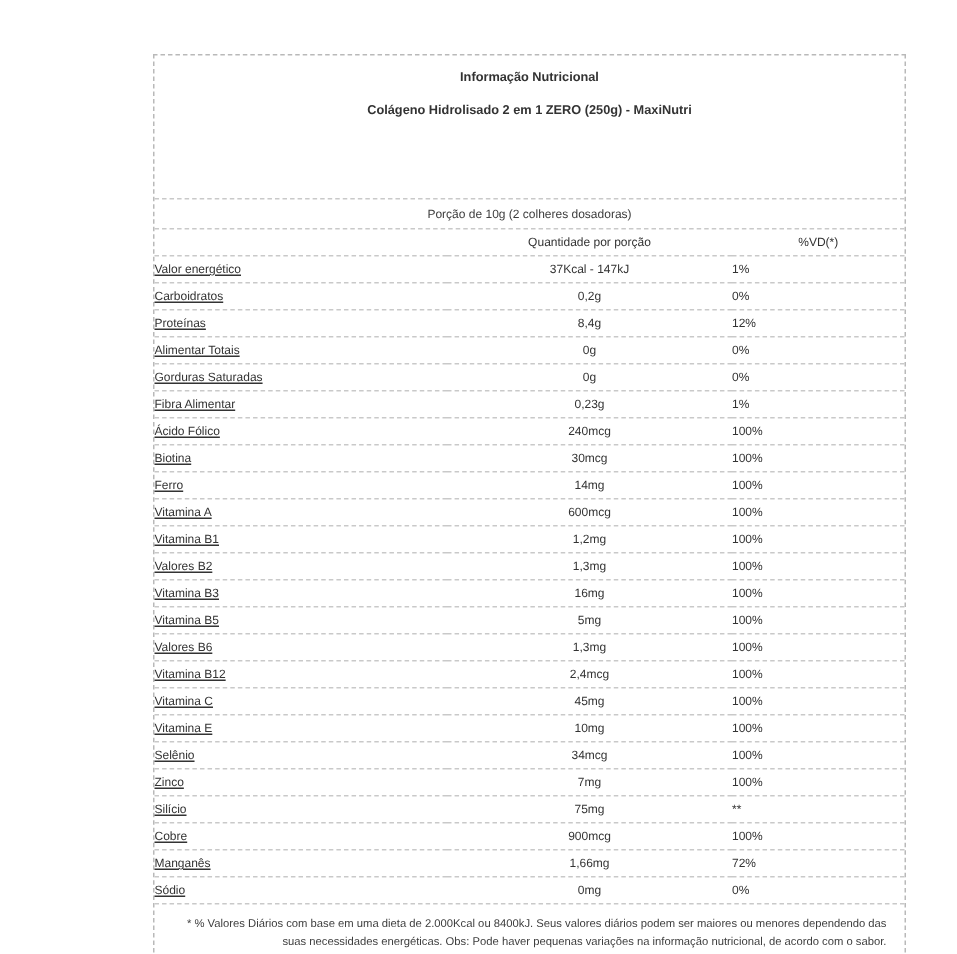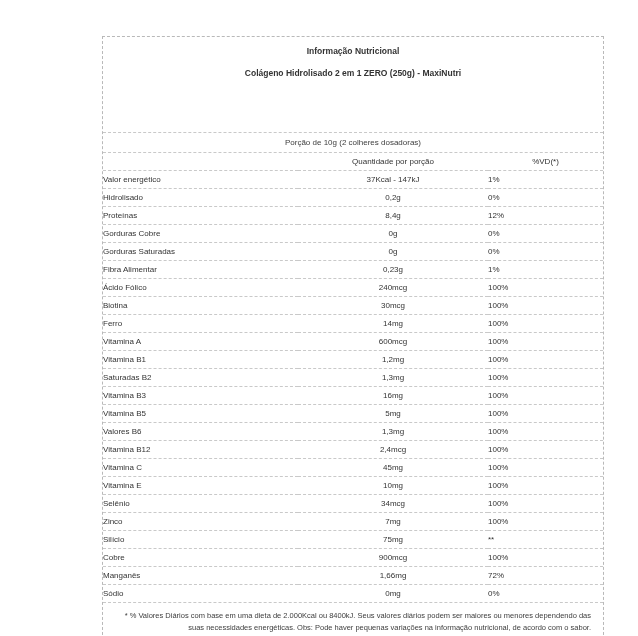--- a/index.html
+++ b/index.html
@@ -58,20 +58,21 @@
     vertical-align: middle;
   }
   table.nutri tr:last-child td {
     border-bottom: none;
   }
   th.col-name, td.col-name {
     width: 39%;
     text-align: left;
     padding-left: 10px;
     box-sizing: border-box;
+    text-decoration: underline;
   }
   th.col-qty, td.col-qty {
     width: 38%;
     text-align: center;
   }
   th.col-vd, td.col-vd {
     width: 23%;
   }
   thead th {
     font-weight: normal;
@@ -114,31 +115,31 @@
         <th class="col-vd">%VD(*)</th>
       </tr>
     </thead>
     <tbody>
       <tr>
         <td class="col-name">Valor energético</td>
         <td class="col-qty">37Kcal - 147kJ</td>
         <td class="col-vd">1%</td>
       </tr>
       <tr>
-        <td class="col-name">Hidrolisado</td>
+        <td class="col-name">Carboidratos</td>
         <td class="col-qty">0,2g</td>
         <td class="col-vd">0%</td>
       </tr>
       <tr>
         <td class="col-name">Proteínas</td>
         <td class="col-qty">8,4g</td>
         <td class="col-vd">12%</td>
       </tr>
       <tr>
-        <td class="col-name">Gorduras Cobre</td>
+        <td class="col-name">Alimentar Totais</td>
         <td class="col-qty">0g</td>
         <td class="col-vd">0%</td>
       </tr>
       <tr>
         <td class="col-name">Gorduras Saturadas</td>
         <td class="col-qty">0g</td>
         <td class="col-vd">0%</td>
       </tr>
       <tr>
         <td class="col-name">Fibra Alimentar</td>
@@ -164,21 +165,21 @@
         <td class="col-name">Vitamina A</td>
         <td class="col-qty">600mcg</td>
         <td class="col-vd">100%</td>
       </tr>
       <tr>
         <td class="col-name">Vitamina B1</td>
         <td class="col-qty">1,2mg</td>
         <td class="col-vd">100%</td>
       </tr>
       <tr>
-        <td class="col-name">Saturadas B2</td>
+        <td class="col-name">Valores B2</td>
         <td class="col-qty">1,3mg</td>
         <td class="col-vd">100%</td>
       </tr>
       <tr>
         <td class="col-name">Vitamina B3</td>
         <td class="col-qty">16mg</td>
         <td class="col-vd">100%</td>
       </tr>
       <tr>
         <td class="col-name">Vitamina B5</td>

